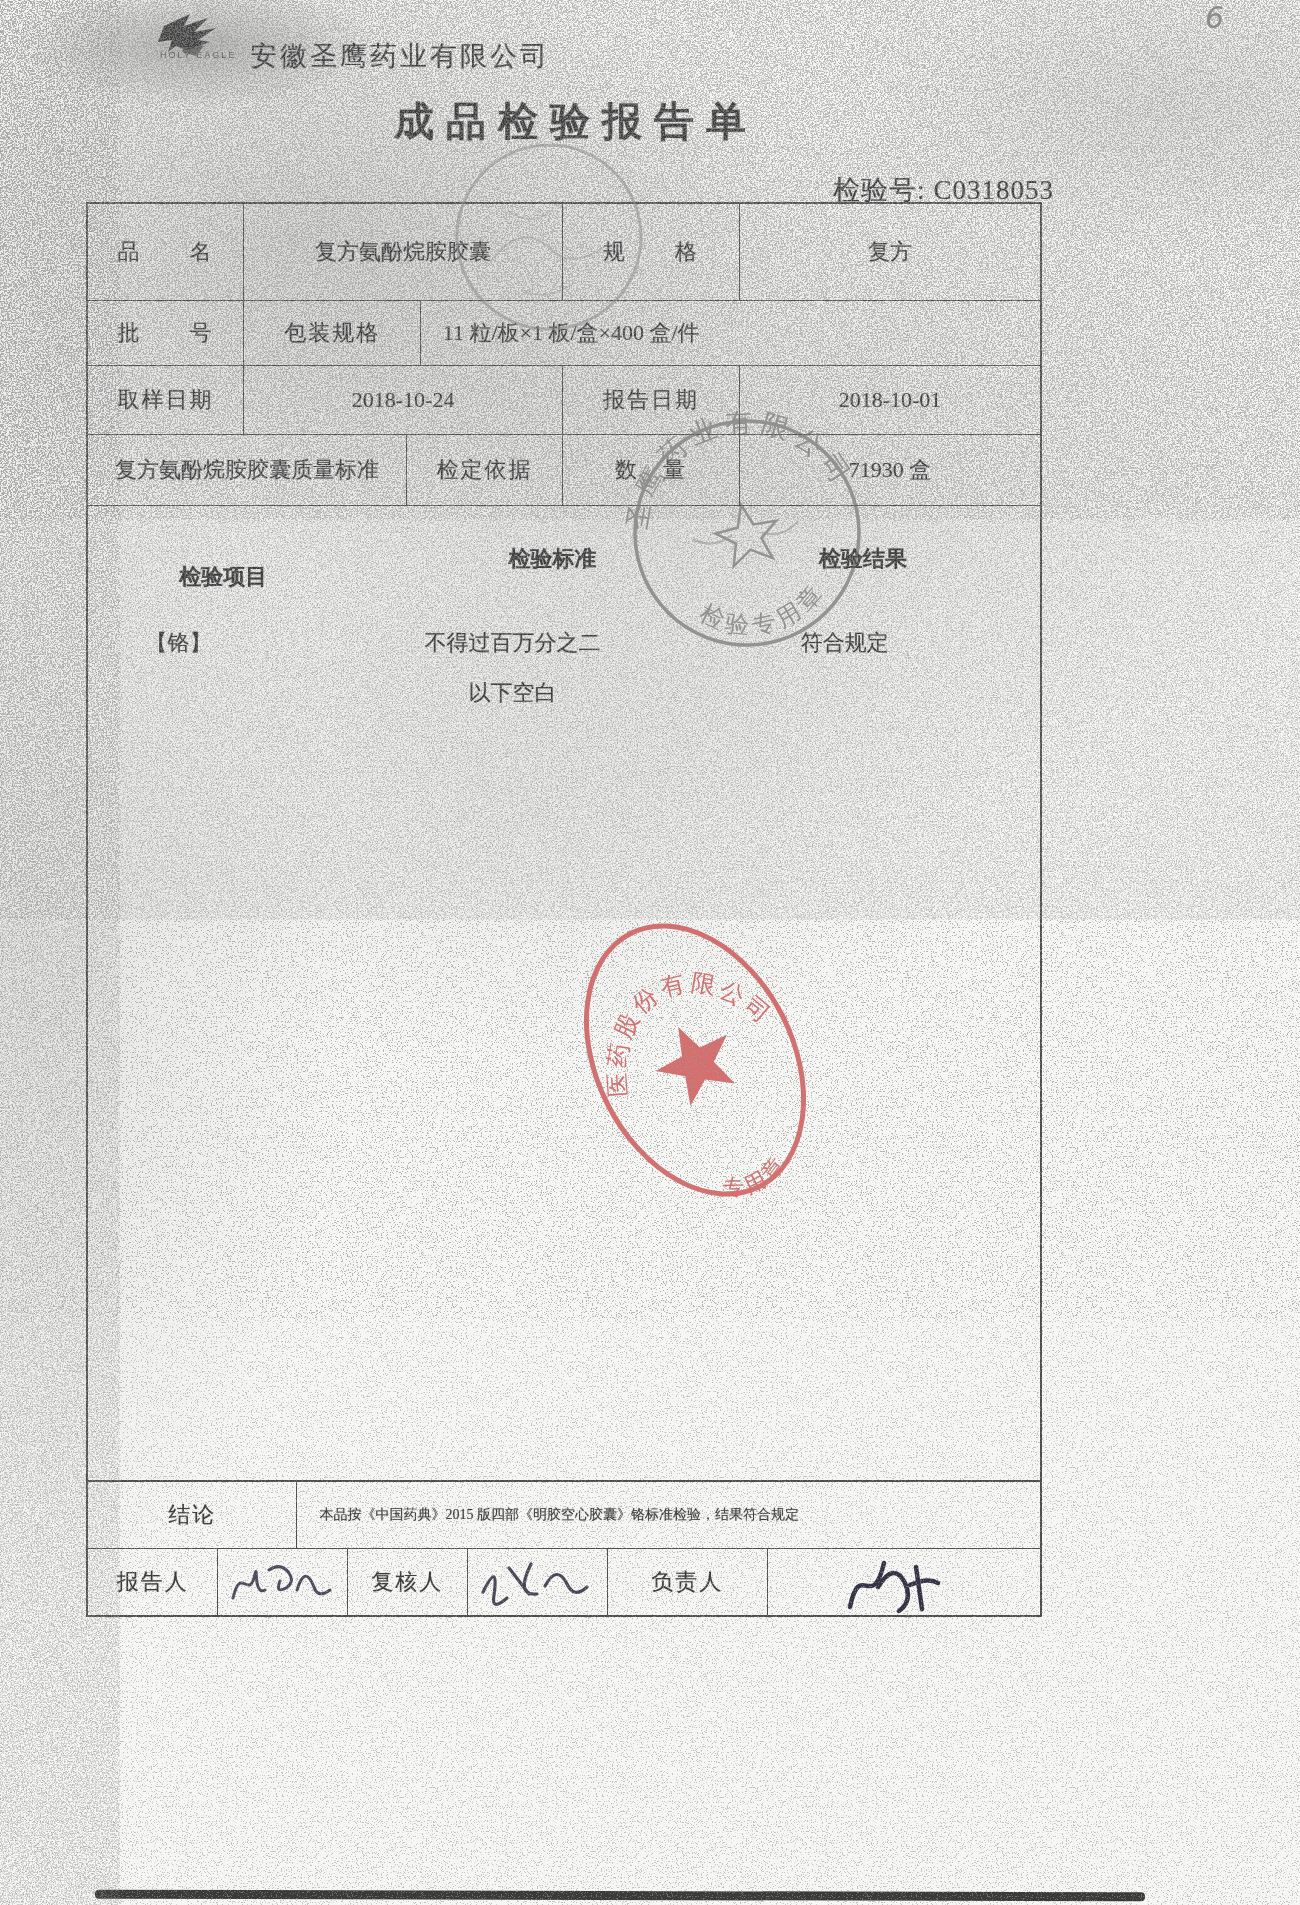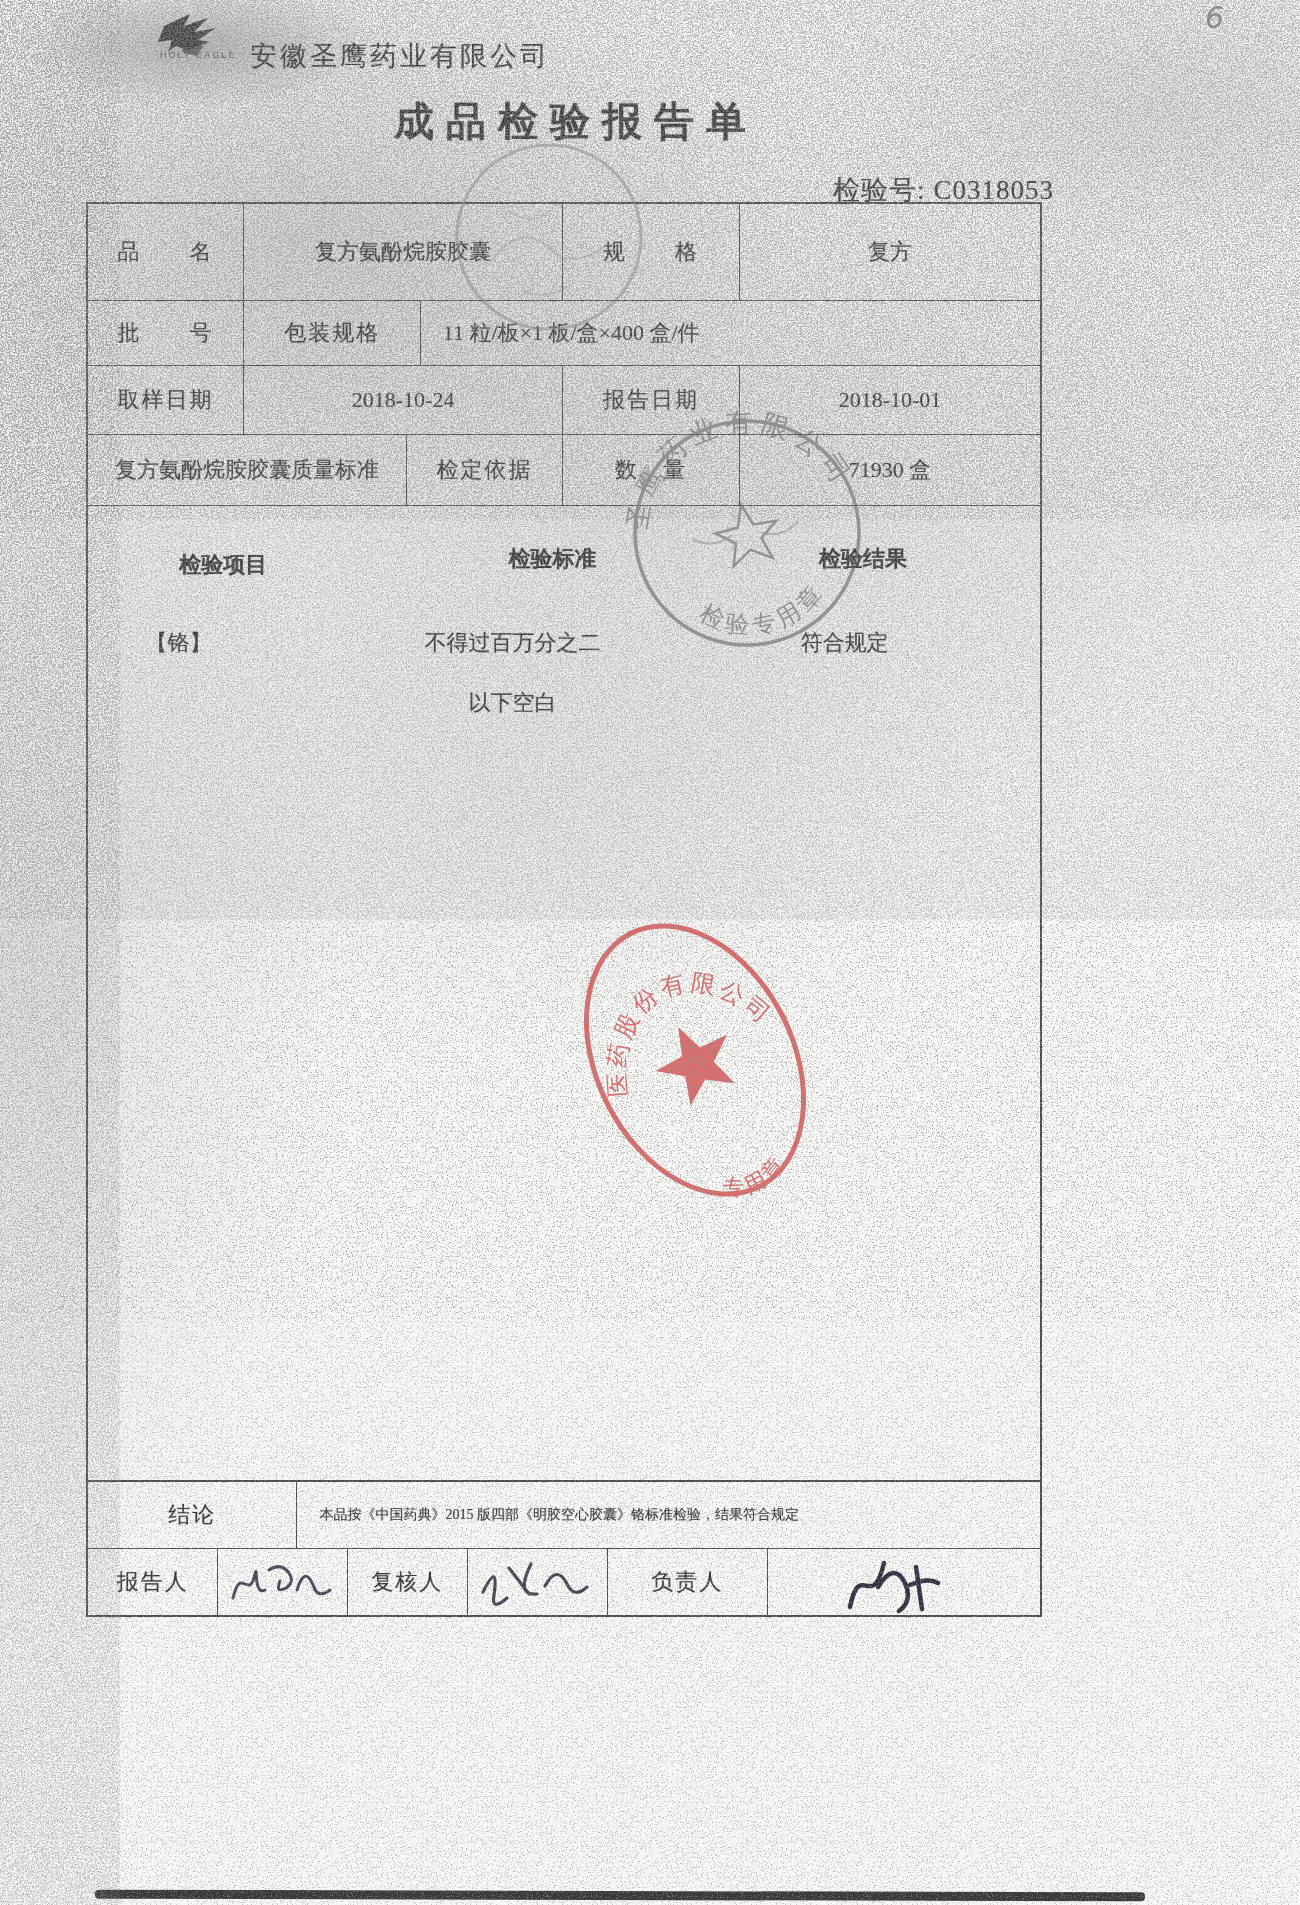--- a/index.html
+++ b/index.html
@@ -89,29 +89,29 @@
       </div>
 
       <div class="trow r4">
         <div class="cell c2 ink">复方氨酚烷胺胶囊质量标准</div>
         <div class="cell c1 lbl ink">检定依据</div>
         <div class="cell c3 lbl ink">数　量</div>
         <div class="cell c4 ink">71930 盒</div>
       </div>
 
       <div class="mid">
-        <span class="float ink" style="left:14.2%;top:44px;font-weight:600;">检验项目</span>
+        <span class="float ink" style="left:14.2%;top:56px;font-weight:600;">检验项目</span>
         <span class="float ink" style="left:48.8%;top:38px;font-weight:700;">检验标准</span>
         <span class="float ink" style="left:81.4%;top:38px;font-weight:600;">检验结果</span>
 
         <span class="float ink" style="left:9.5%;top:122px;">【铬】</span>
         <span class="float ink" style="left:44.6%;top:122px;">不得过百万分之二</span>
         <span class="float ink" style="left:79.5%;top:122px;">符合规定</span>
 
-        <span class="float ink" style="left:44.6%;top:182px;">以下空白</span>
+        <span class="float ink" style="left:44.6%;top:172px;">以下空白</span>
       </div>
 
       <div class="trow concl">
         <div class="cell cl lbl ink">结论</div>
         <div class="cell ct ink">本品按《中国药典》2015 版四部《明胶空心胶囊》铬标准检验，结果符合规定</div>
       </div>
 
       <div class="trow sigrow">
         <div class="cell s1 lbl ink">报告人</div>
         <div class="cell s2">

